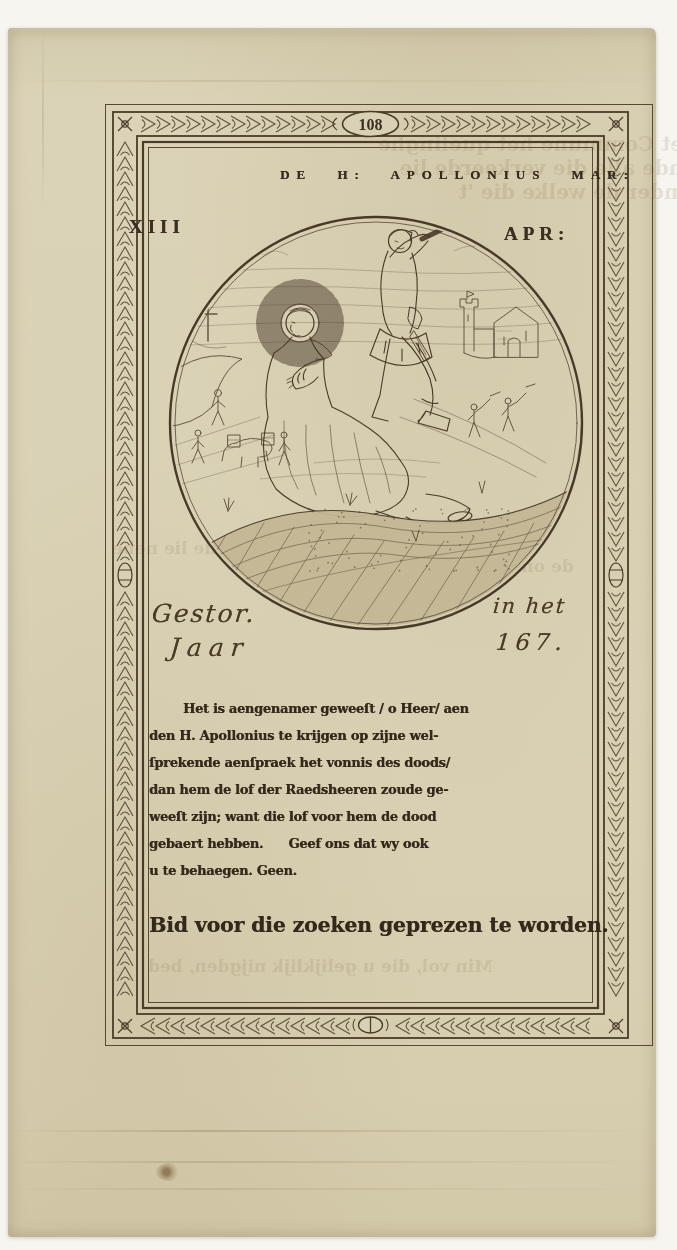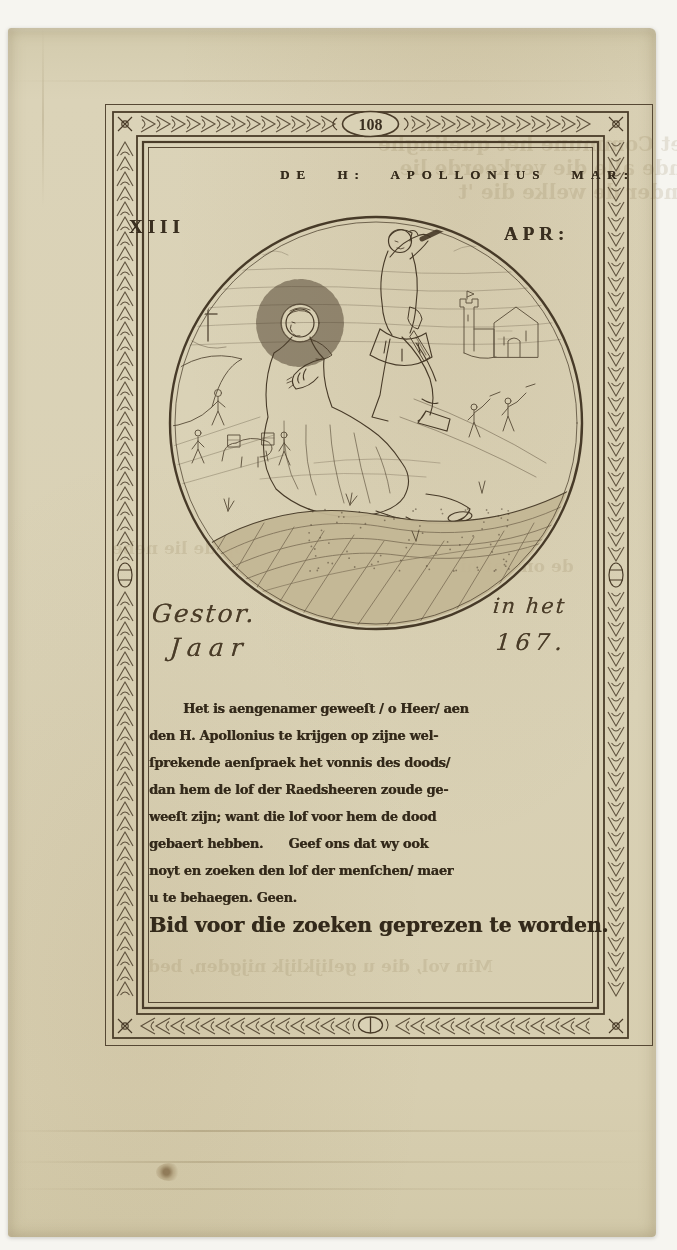--- a/index.html
+++ b/index.html
@@ -512,21 +512,20 @@
     <div class="abs script sc4">167.</div>
 
 
     <div class="abs body">
       <div class="bl first">Het is aengenamer geweeſt / o Heer/ aen</div>
       <div class="bl">den H. Apollonius te krijgen op zijne wel-</div>
       <div class="bl">ſprekende aenſpraek het vonnis des doods/</div>
       <div class="bl">dan hem de lof der Raedsheeren zoude ge-</div>
       <div class="bl">weeſt zijn; want die lof voor hem de dood</div>
       <div class="bl">gebaert hebben.      Geef ons dat wy ook</div>
-      <div class="bl">noyt en zoeken den lof der menſchen/ maer</div>
       <div class="bl">u te behaegen. Geen.</div>
     </div>
 
     <div class="abs prayer">Bid voor die zoeken geprezen te worden.</div>
   </div>
 
   <div class="abs crease" style="top:1102px;"></div>
   <div class="abs crease" style="top:1133px;opacity:.8;"></div>
   <div class="abs crease" style="top:1160px;opacity:.6;"></div>
   <div class="abs crease" style="top:52px;opacity:.5;"></div>

